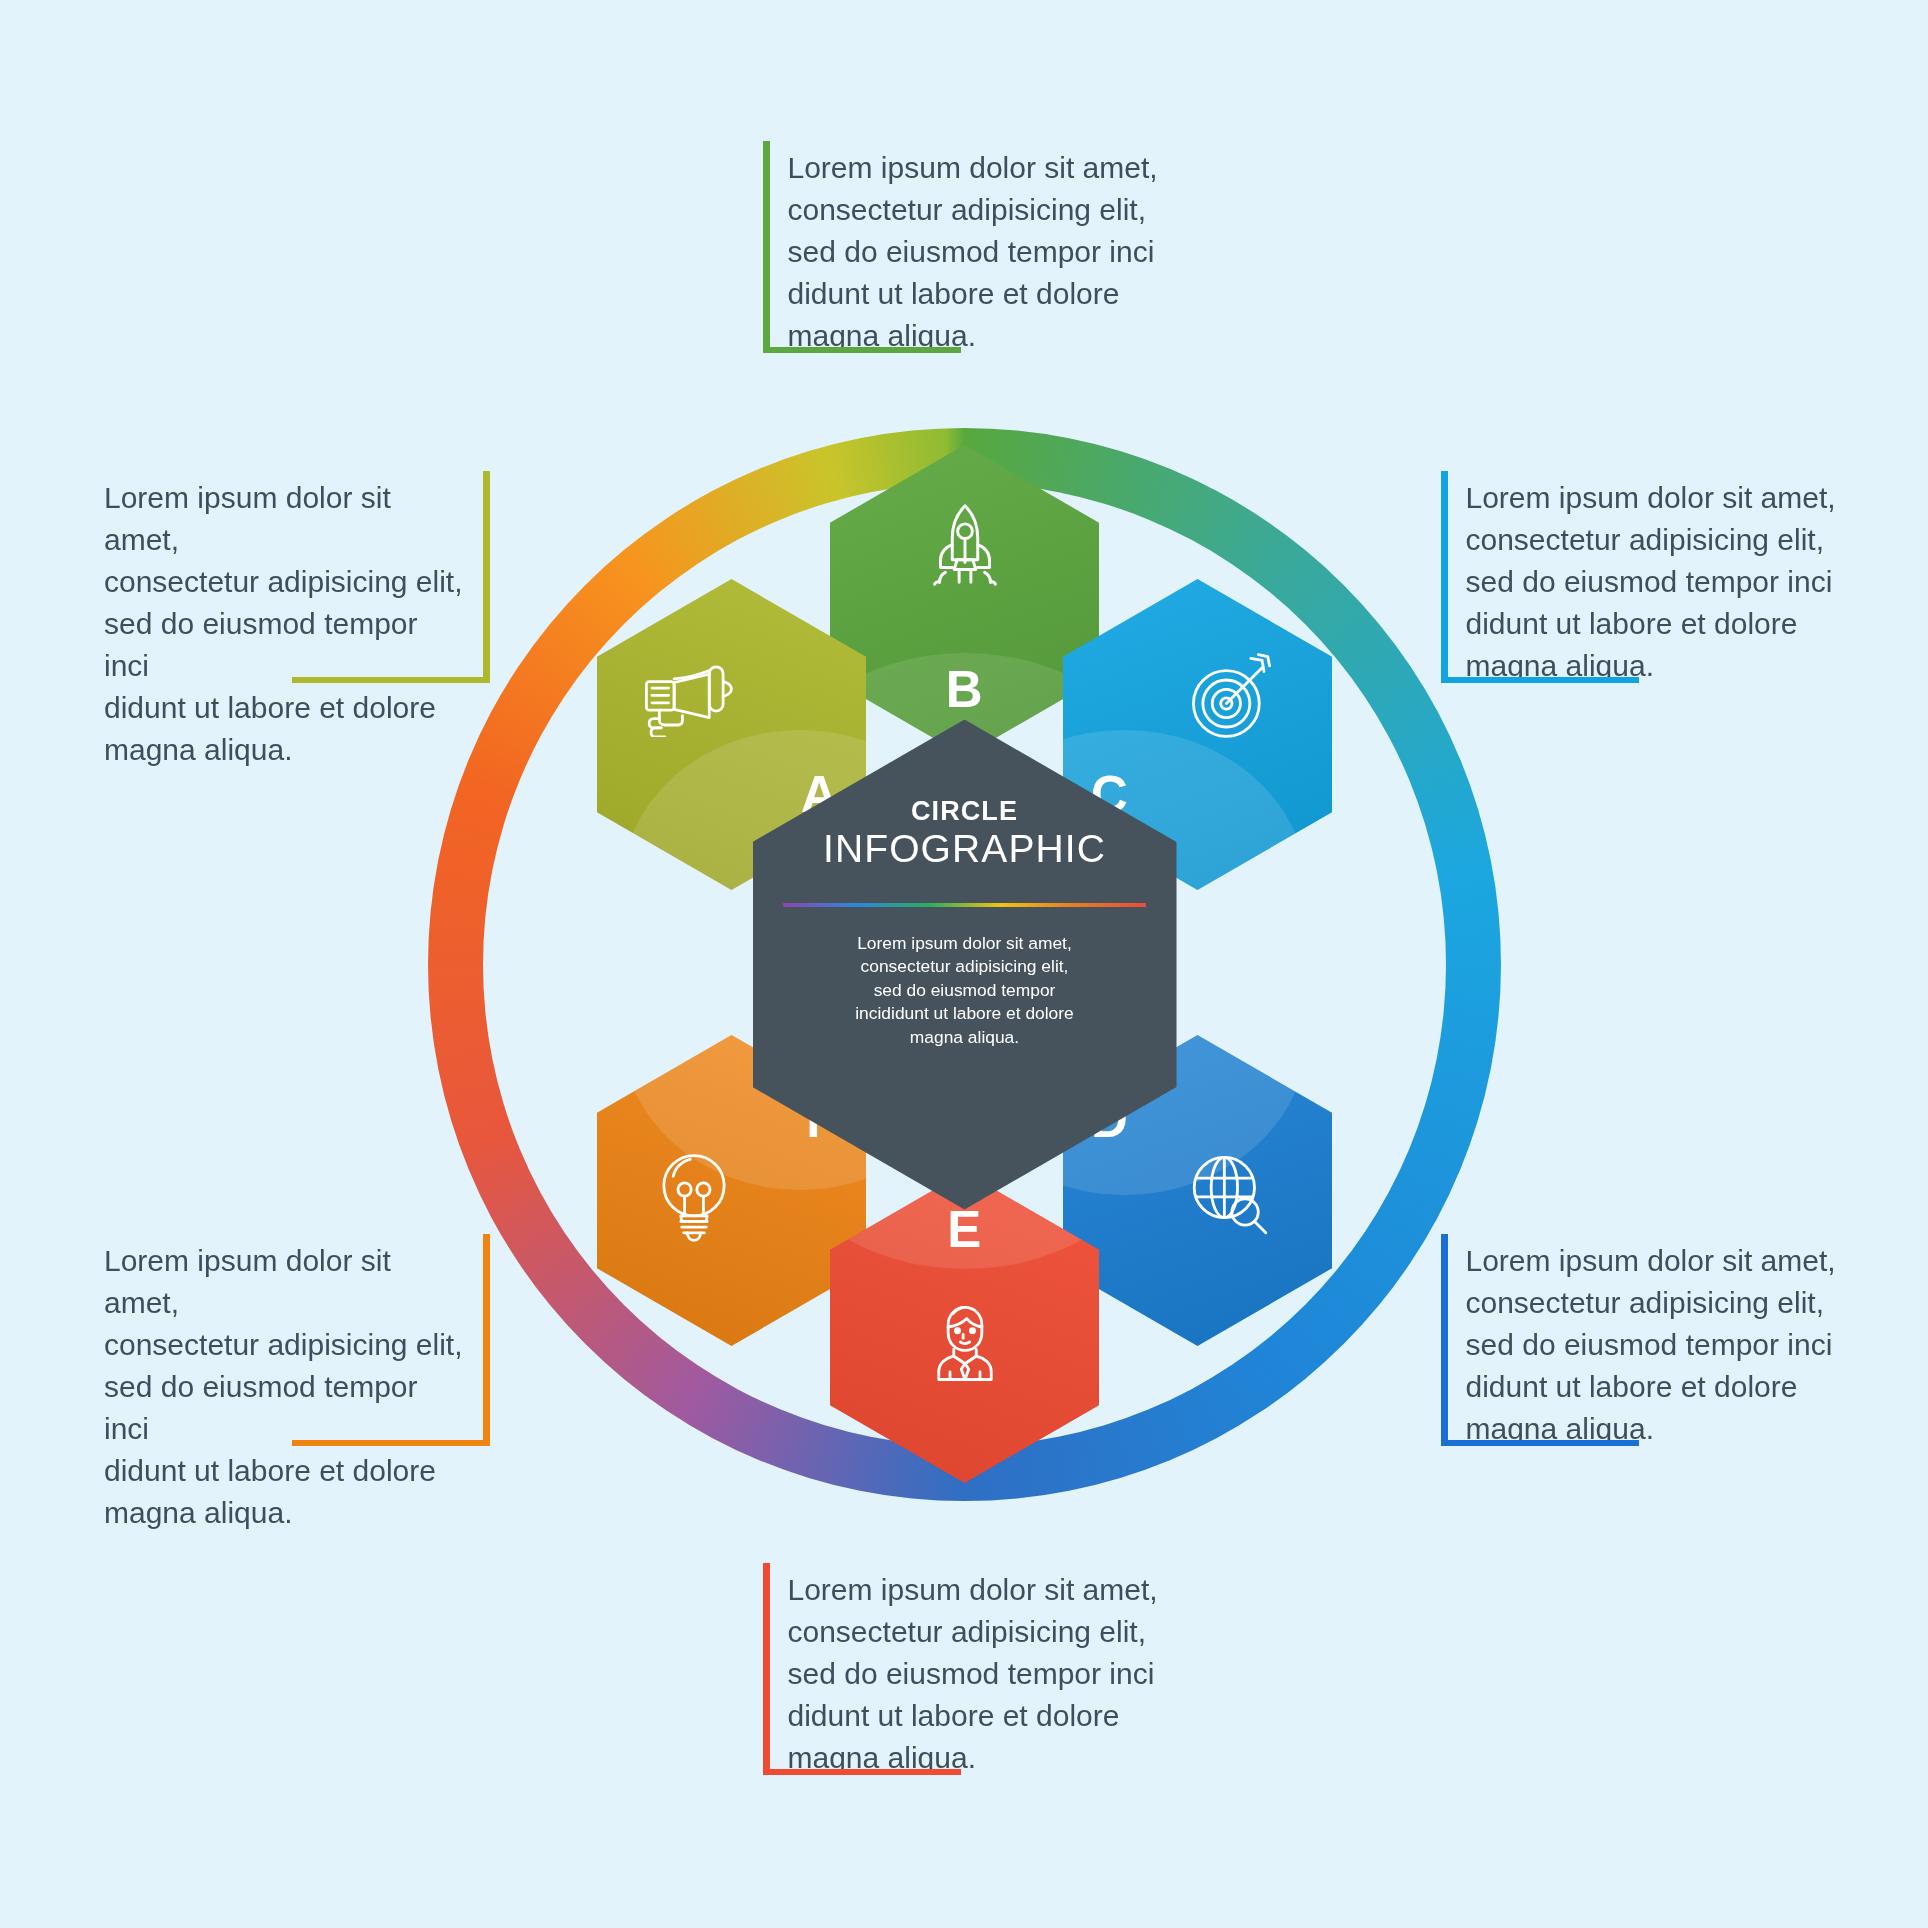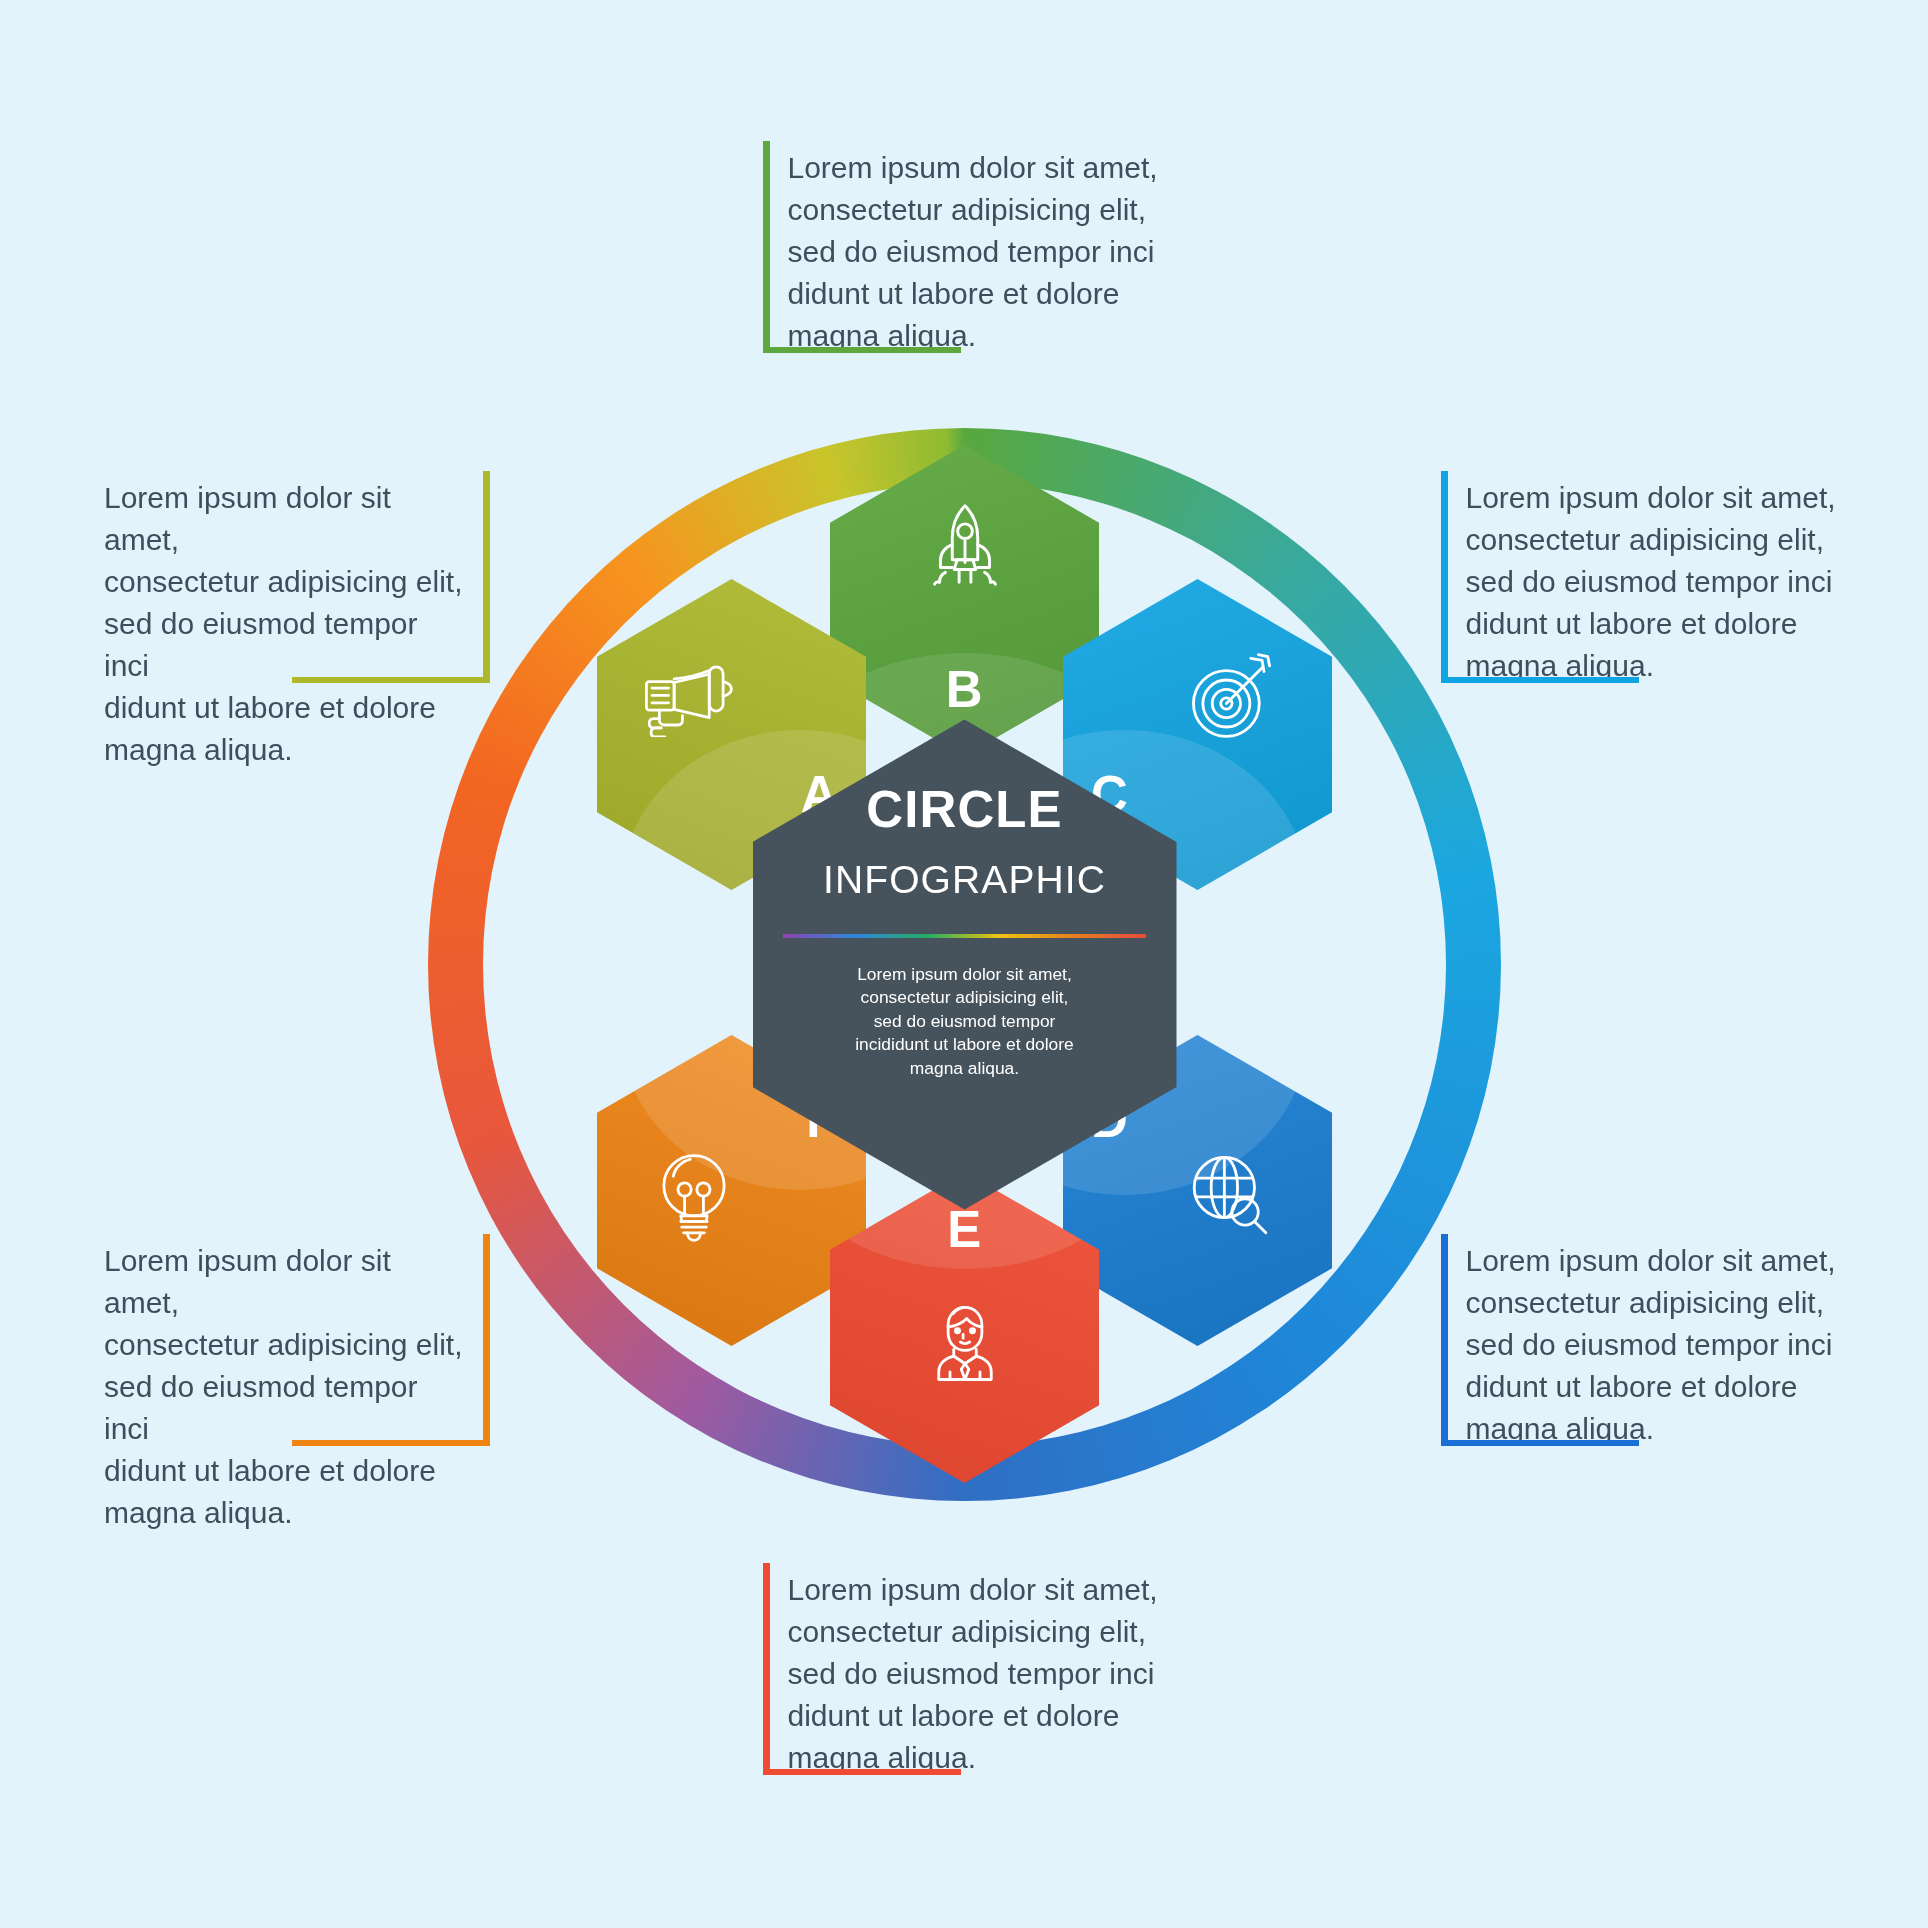--- a/index.html
+++ b/index.html
@@ -88,26 +88,26 @@
     position:absolute;
     left:50%;top:50%;
     width:424px;height:490px;
     margin-left:-212px;margin-top:-245px;
     clip-path:polygon(50% 0%,100% 25%,100% 75%,50% 100%,0% 75%,0% 25%);
     background:#46535d;
     text-align:center;
     color:#fff;
   }
   .center .t1{
-    font-size:51px;font-weight:bold;letter-spacing:1.1px;
-    margin-top:60px;
+    font-size:27px;font-weight:bold;letter-spacing:1.1px;
+    margin-top:76px;
   }
   .center .t2{
     font-size:39px;font-weight:400;letter-spacing:1.1px;
-    margin-top:19px;
+    margin-top:0;
   }
   .center .rainbow{
     width:363px;height:4.7px;margin:32px auto 0 auto;
     background:linear-gradient(90deg,#8e44ad,#2e86de,#27ae60,#f1c40f,#e67e22,#e74c3c);
   }
   .center .ptxt{
     margin:24.5px auto 0 auto;
     width:311px;
     font-size:17.4px;line-height:23.5px;
     white-space:pre-line;

